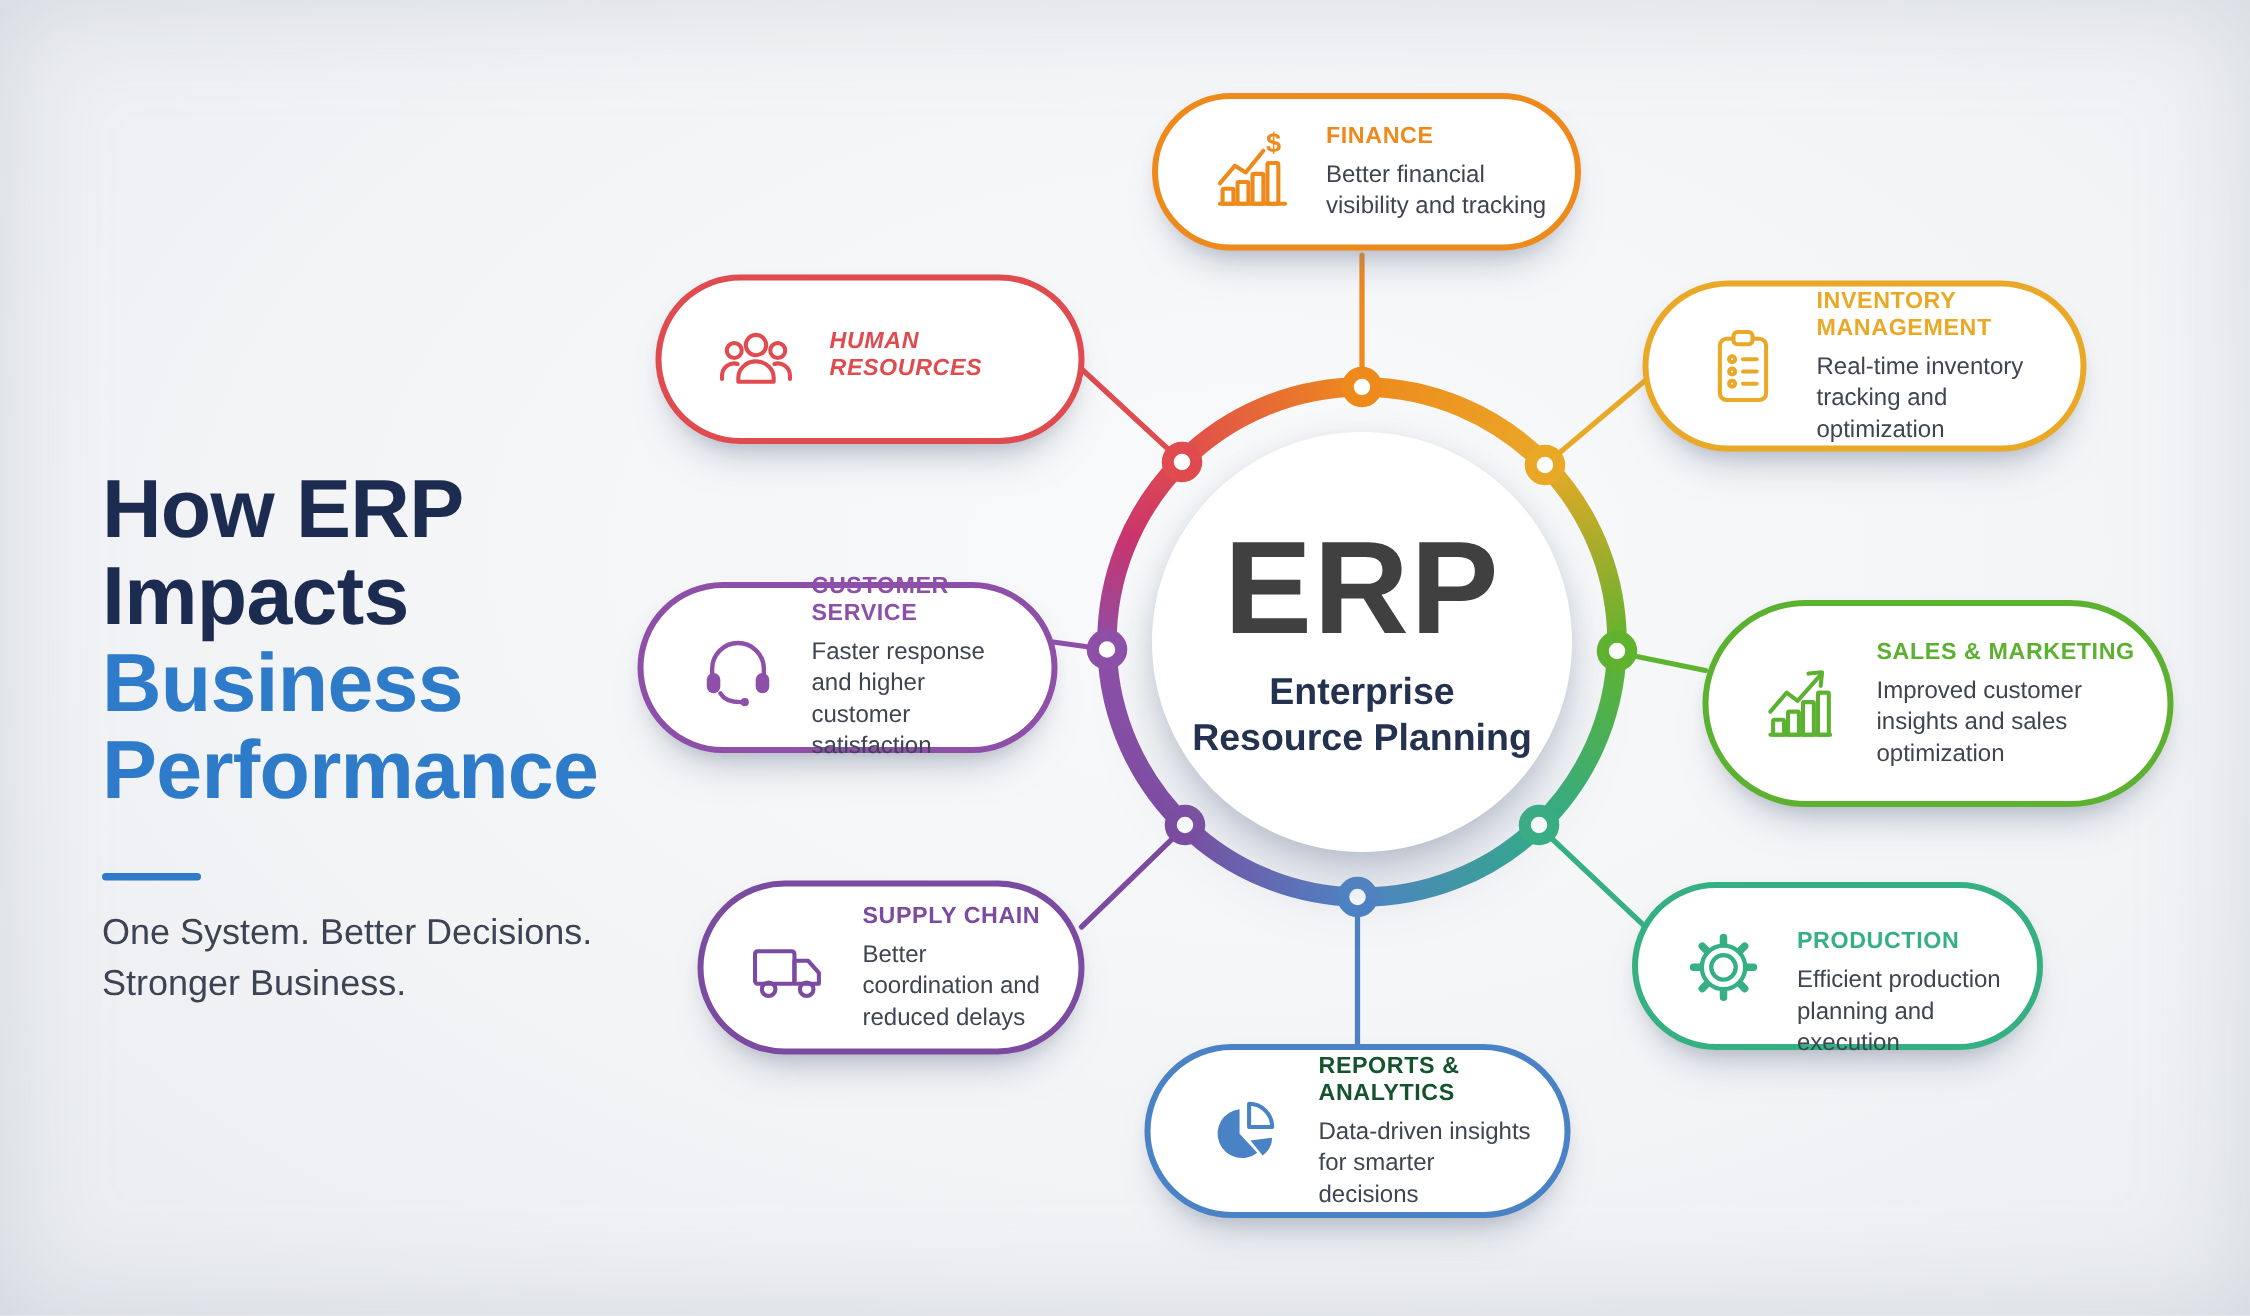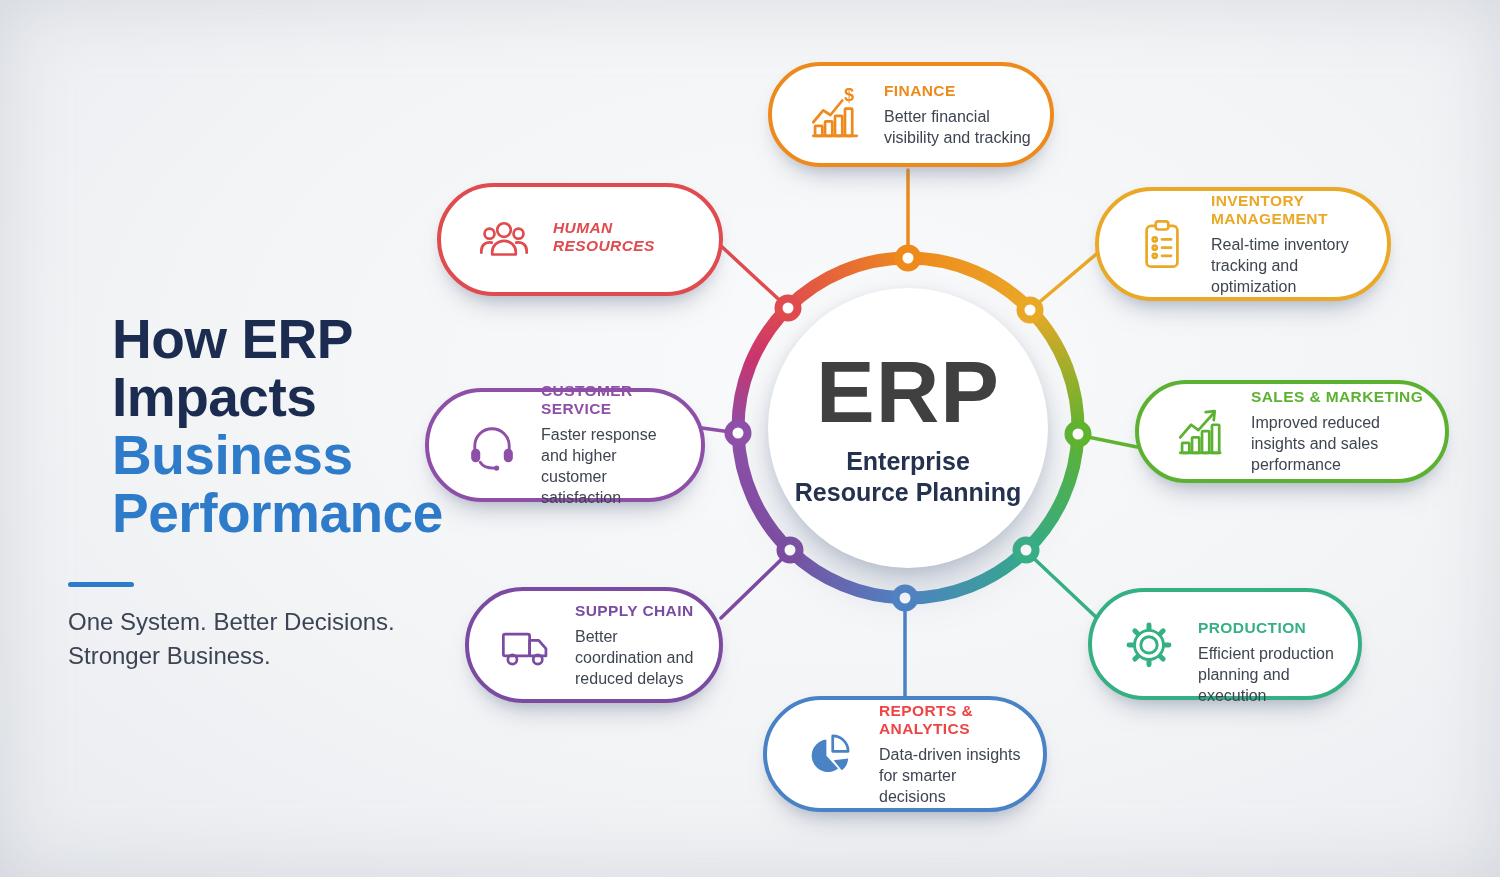--- a/index.html
+++ b/index.html
@@ -12,21 +12,21 @@
   .stage {
     position: relative;
     width: 1500px;
     height: 877px;
     background: radial-gradient(ellipse at 55% 42%, #f9fafb 0%, #f3f4f6 55%, #e9ebef 100%);
     box-shadow: inset 0 0 70px rgba(170,178,190,0.38);
     overflow: hidden;
   }
 
   
-  .heading { position: absolute; left: 68px; top: 310px; width: 360px; margin-left: 44px; }
+  .heading { position: absolute; left: 68px; top: 310px; width: 360px; }
   .heading h1 { font-size: 55px; line-height: 58px; font-weight: bold; letter-spacing: -0.5px; }
   .heading .dark { color: #1C2C50; }
   .heading .accent { color: #2E7BC9; }
   .divider { position: absolute; left: 68px; top: 582px; width: 66px; height: 5px; border-radius: 3px; background: #2E7BC9; }
   .tagline { position: absolute; left: 68px; top: 605px; font-size: 24px; line-height: 34px; color: #3C4454; }
 
   
   svg.diagram { position: absolute; left: 0; top: 0; z-index: 1; }
 
   
@@ -50,21 +50,21 @@
   }
   .card .icon { flex: 0 0 auto; width: 58px; height: 58px; margin-right: 20px; display: flex; align-items: center; justify-content: center; }
   .card .icon svg { width: 58px; height: 58px; }
   .card h3 { font-size: 15.5px; font-weight: bold; letter-spacing: 0.4px; margin-bottom: 6px; }
   .card p { font-size: 16px; line-height: 21px; color: #3E4551; }
 
   .card-finance    { left: 768px;  top: 62px;  width: 286px; height: 105px; }
   .card-hr         { left: 437px;  top: 183px; width: 286px; height: 113px; }
   .card-inventory  { left: 1095px; top: 187px; width: 296px; height: 114px; }
   .card-customer   { left: 425px;  top: 388px; width: 280px; height: 114px; }
-  .card-sales      { left: 1135px; top: 380px; width: 314px; height: 103px; align-items: center; }
+  .card-sales      { left: 1135px; top: 400px; width: 314px; height: 138px; align-items: center; }
   .card-supply     { left: 465px;  top: 587px; width: 258px; height: 116px; padding-left: 28px; }
   .card-production { left: 1088px; top: 588px; width: 274px; height: 112px; padding-left: 28px; }
   .card-reports    { left: 763px;  top: 696px; width: 284px; height: 116px; }
 </style>
 </head>
 <body>
 
 <div class="stage">
 
   <div class="heading">
@@ -231,21 +231,21 @@
         <rect x="10" y="44" width="8" height="11" rx="1"></rect>
         <rect x="21" y="38" width="8" height="17" rx="1"></rect>
         <rect x="32" y="31" width="8" height="24" rx="1"></rect>
         <rect x="43" y="24" width="8" height="31" rx="1"></rect>
         <path d="M8 38 L20 24 L28 30 L45 11"></path>
         <path d="M36 10 L46 9 L45 19"></path>
       </svg>
     </span>
     <div>
       <h3 style="color: rgb(92, 178, 48);">SALES &amp; MARKETING</h3>
-      <p>Improved reduced insights and sales performance</p>
+      <p>Improved customer insights and sales optimization</p>
     </div>
   </div>
 
   <div class="card card-supply" style="border-color: rgb(123, 74, 161); color: rgb(123, 74, 161);">
     <span class="icon">
       <svg viewBox="0 0 64 64" fill="none" stroke="currentColor" stroke-width="3" stroke-linecap="round" stroke-linejoin="round">
         <rect x="7" y="20" width="29" height="24" rx="2"></rect>
         <path d="M36 27 h10 l8 9 v8 h-18 z"></path>
         <circle cx="17" cy="48" r="5"></circle>
         <circle cx="45" cy="48" r="5"></circle>
@@ -282,18 +282,18 @@
 
   <div class="card card-reports" style="border-color: rgb(74, 130, 198); color: rgb(74, 130, 198);">
     <span class="icon">
       <svg viewBox="0 0 64 64" fill="none" stroke="currentColor" stroke-width="3" stroke-linecap="round" stroke-linejoin="round">
         <path d="M28 34 L28 16 A18 18 0 1 0 41 48 Z" fill="currentColor" stroke="none"></path>
         <path d="M35 12 A17 17 0 0 1 52 29 L35 29 Z"></path>
         <path d="M52 37 A17 17 0 0 1 45 50 L36 39 Z" fill="currentColor" stroke="none"></path>
       </svg>
     </span>
     <div>
-      <h3 style="color: #ef4444;">REPORTS &amp; ANALYTICS</h3>
+      <h3 style="color: #14532d;">REPORTS &amp; ANALYTICS</h3>
       <p>Data-driven insights for smarter decisions</p>
     </div>
   </div>
 
 </div>
 
 </body></html>

